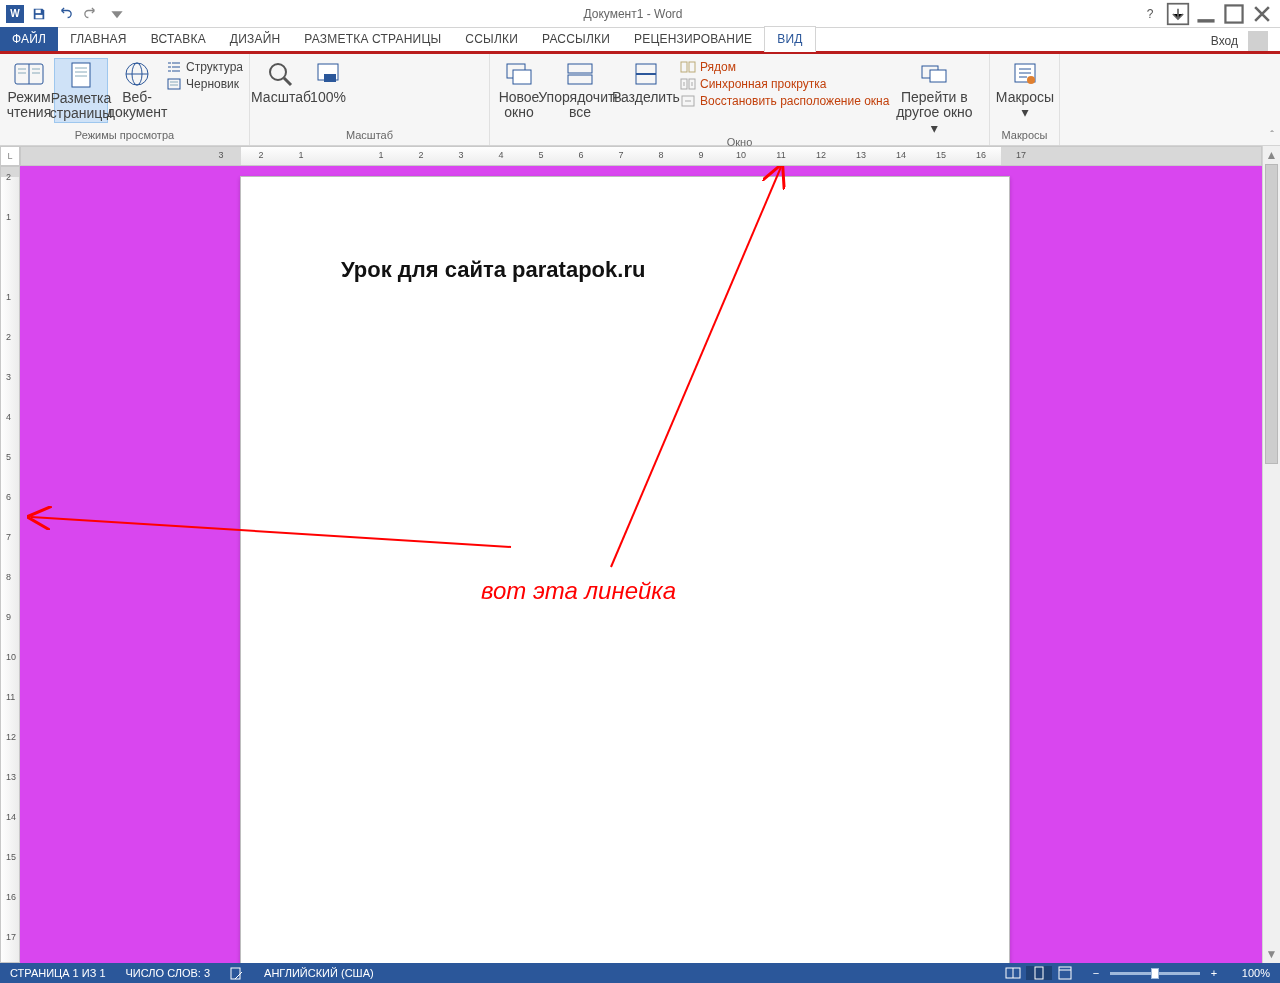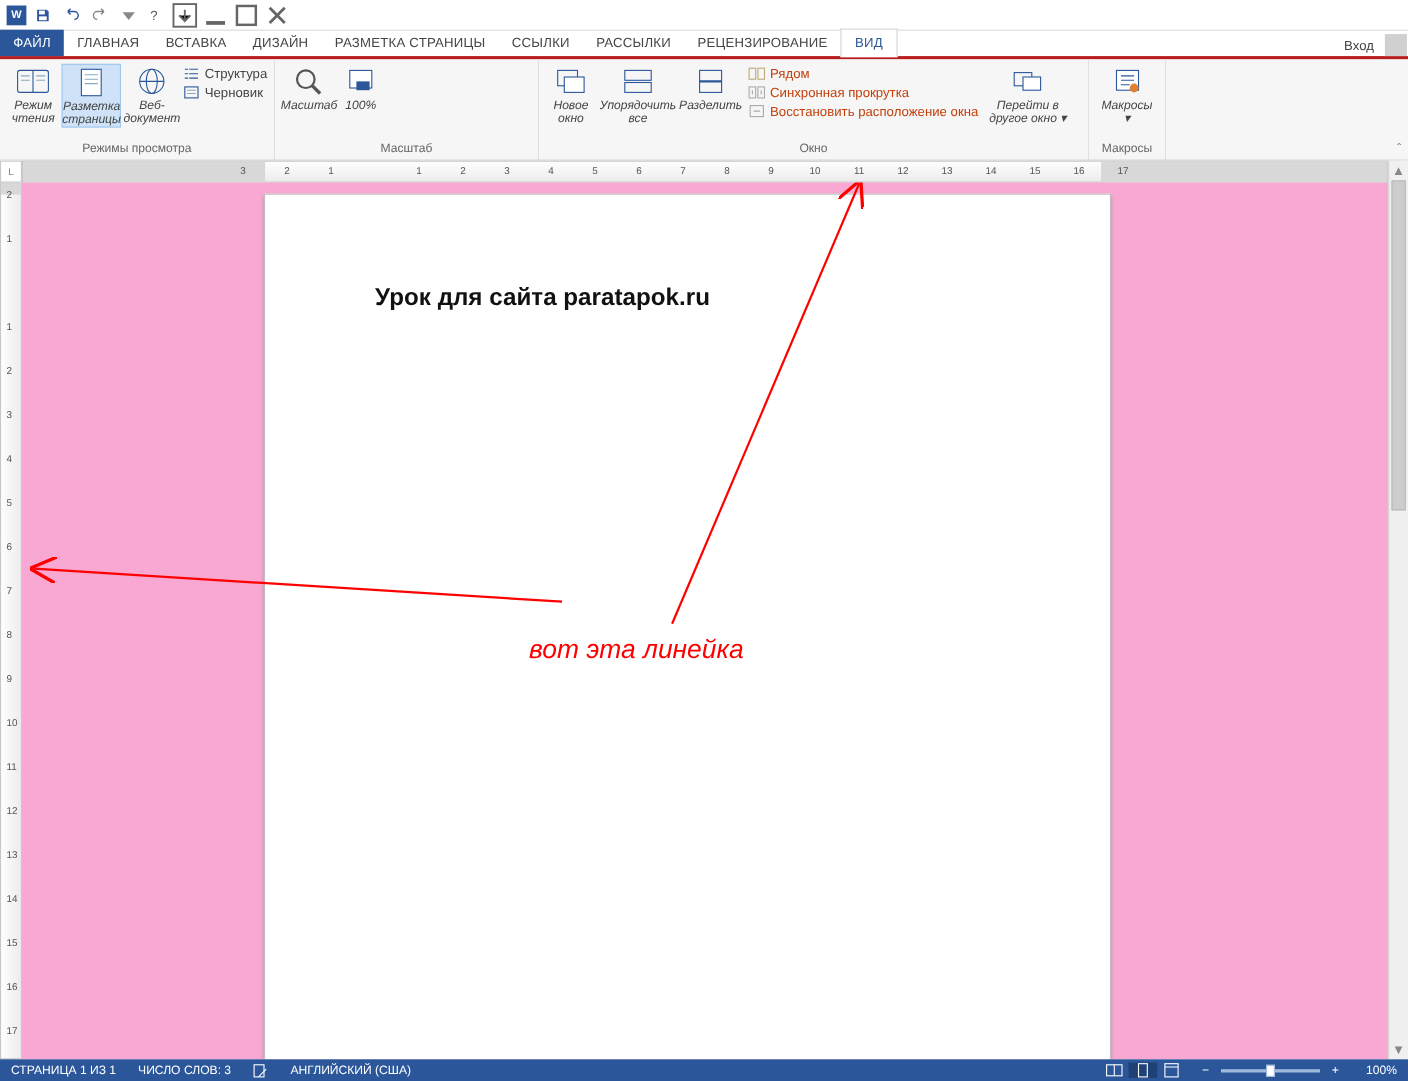--- a/index.html
+++ b/index.html
@@ -15,28 +15,28 @@
   .winbtns { display:flex; align-items:center; gap:4px; padding-right:6px; }
   .winbtns .wb { width:24px; height:22px; display:flex; align-items:center; justify-content:center; color:#555; }
   .signin { font-size:12px; color:#444; margin-right:4px; }
   .avatar { width:20px; height:20px; background:#d0d0d0; }
 
   
   .tabs { height:26px; background:#fff; display:flex; align-items:flex-end; border-bottom:3px solid #b91c1c; padding-left:0; }
   .tab { padding:5px 12px; font-size:12px; color:#444; text-transform:uppercase; letter-spacing:.2px; }
   .tab.file { background:#2b579a; color:#fff; }
   .tab.active { border:1px solid #d4d4d4; border-bottom:1px solid #fff; color:#2b579a; margin-bottom:-1px; background:#fff; }
-  .tabs-right { margin-left:auto; display:flex; align-items:center; padding-right:1px; gap:6px; }
+  .tabs-right { margin-left:auto; display:flex; align-items:center; padding-right:12px; gap:6px; }
 
   
   .ribbon { height:92px; background:#f6f6f6; border-bottom:1px solid #d4d4d4; display:flex; position:relative; }
   .group { border-right:1px solid #e0e0e0; display:flex; flex-direction:column; }
   .group-body { flex:1; display:flex; align-items:flex-start; padding:4px 6px 0 6px; gap:2px; }
   .group-label { height:16px; text-align:center; font-size:11px; color:#666; }
-  .bigbtn { width:54px; display:flex; flex-direction:column; align-items:center; justify-content:center; padding-top:2px; gap:2px; font-size:11px; text-align:center; line-height:1.1;font-style:italic; }
+  .bigbtn { width:54px; display:flex; flex-direction:column; align-items:center; justify-content:center; padding-top:2px; gap:2px; font-size:14px; text-align:center; line-height:1.1; }
   .bigbtn.sel { background:#cfe2f7; border:1px solid #9ec7ee; }
   .bigbtn svg { width:32px; height:28px; }
   .chklist { display:flex; flex-direction:column; gap:4px; padding-top:2px; }
   .chk { display:flex; align-items:center; gap:4px; font-size:12px; white-space:nowrap; }
   .chk input { width:13px; height:13px; accent-color:#2b579a; }
   .stack-icons { display:flex; flex-direction:column; gap:3px; padding-top:2px; }
   .mini { display:flex; align-items:center; gap:4px; font-size:12px; color:#c2410c; white-space:nowrap; }
   .mini.en { color:#444; }
   .mini svg { width:16px; height:14px; }
   .collapse { position:absolute; right:6px; bottom:4px; color:#777; font-size:11px; }
@@ -44,21 +44,21 @@
   
   .workspace { position:absolute; top:146px; left:0; right:18px; bottom:20px; background:#eef1f5; }
   .corner { position:absolute; left:0; top:0; width:20px; height:20px; background:#fff; border:1px solid #c8c8c8; font-size:9px; display:flex; align-items:center; justify-content:center; color:#888; }
   .h-ruler { position:absolute; left:20px; right:0; top:0; height:20px; background:linear-gradient(#fefefe,#ececec); border:1px solid #c8c8c8; }
   .h-ruler .scale { position:absolute; left:0; right:0; top:0; bottom:0; }
   .h-ruler .num { position:absolute; top:3px; font-size:9px; color:#555; transform:translateX(-50%); }
   .h-ruler .margin { position:absolute; top:0; bottom:0; background:#d8d8d8; }
   .v-ruler { position:absolute; left:0; top:20px; bottom:0; width:20px; background:linear-gradient(90deg,#fefefe,#ececec); border:1px solid #c8c8c8; }
   .v-ruler .num { position:absolute; left:5px; font-size:9px; color:#555; transform:translateY(-50%); }
   .v-ruler .margin { position:absolute; left:0; right:0; background:#d8d8d8; }
-  .canvas { position:absolute; left:20px; top:20px; right:0; bottom:0; overflow:hidden; background:#f9a8d4; }
+  .canvas { position:absolute; left:20px; top:20px; right:0; bottom:0; overflow:hidden; background:#d946ef; }
   .page { position:absolute; left:220px; top:10px; width:770px; height:1080px; background:#fff; border:1px solid #bdbdbd; box-shadow:0 2px 4px rgba(0,0,0,.2); }
   .page .doc-text { position:absolute; left:100px; top:80px; font-size:22px; font-weight:bold; font-family:"Arial Black", Arial, sans-serif; color:#111; }
   .page .anno-text { position:absolute; left:240px; top:400px; font-size:24px; font-style:italic; color:#f00; font-family:Arial,sans-serif; }
 
   
   .vscroll { position:absolute; top:146px; right:0; bottom:20px; width:18px; background:#f0f0f0; border-left:1px solid #d4d4d4; }
   .vscroll .arrow { height:18px; display:flex; align-items:center; justify-content:center; color:#888; }
   .vscroll .thumb { position:absolute; left:2px; right:2px; top:18px; height:300px; background:#cdcdcd; border:1px solid #b8b8b8; }
 
   
@@ -95,20 +95,21 @@
         <svg viewBox="0 0 16 16">
           <path fill="none" stroke="#888" stroke-width="1.5" d="M5 12a4 4 0 0 1 0-8h7m0 0-3-3m3 3-3 3"></path>
         </svg>
       </div>
     <div class="qat-btn">
         <svg viewBox="0 0 10 10">
           <path fill="#888" d="M1 3h8L5 8z"></path>
         </svg>
       </div>
   </div>
+  <div class="title">Документ1 - Word</div>
   <div class="winbtns">
     <div class="wb">?</div>
     <div class="wb">
         <svg viewBox="0 0 14 14">
           <rect x="1" y="1" width="12" height="12" fill="none" stroke="#666"></rect>
           <path stroke="#666" d="M4 7l3 3 3-3M7 10V4"></path>
         </svg>
       </div>
     <div class="wb">
         <svg viewBox="0 0 14 14">

